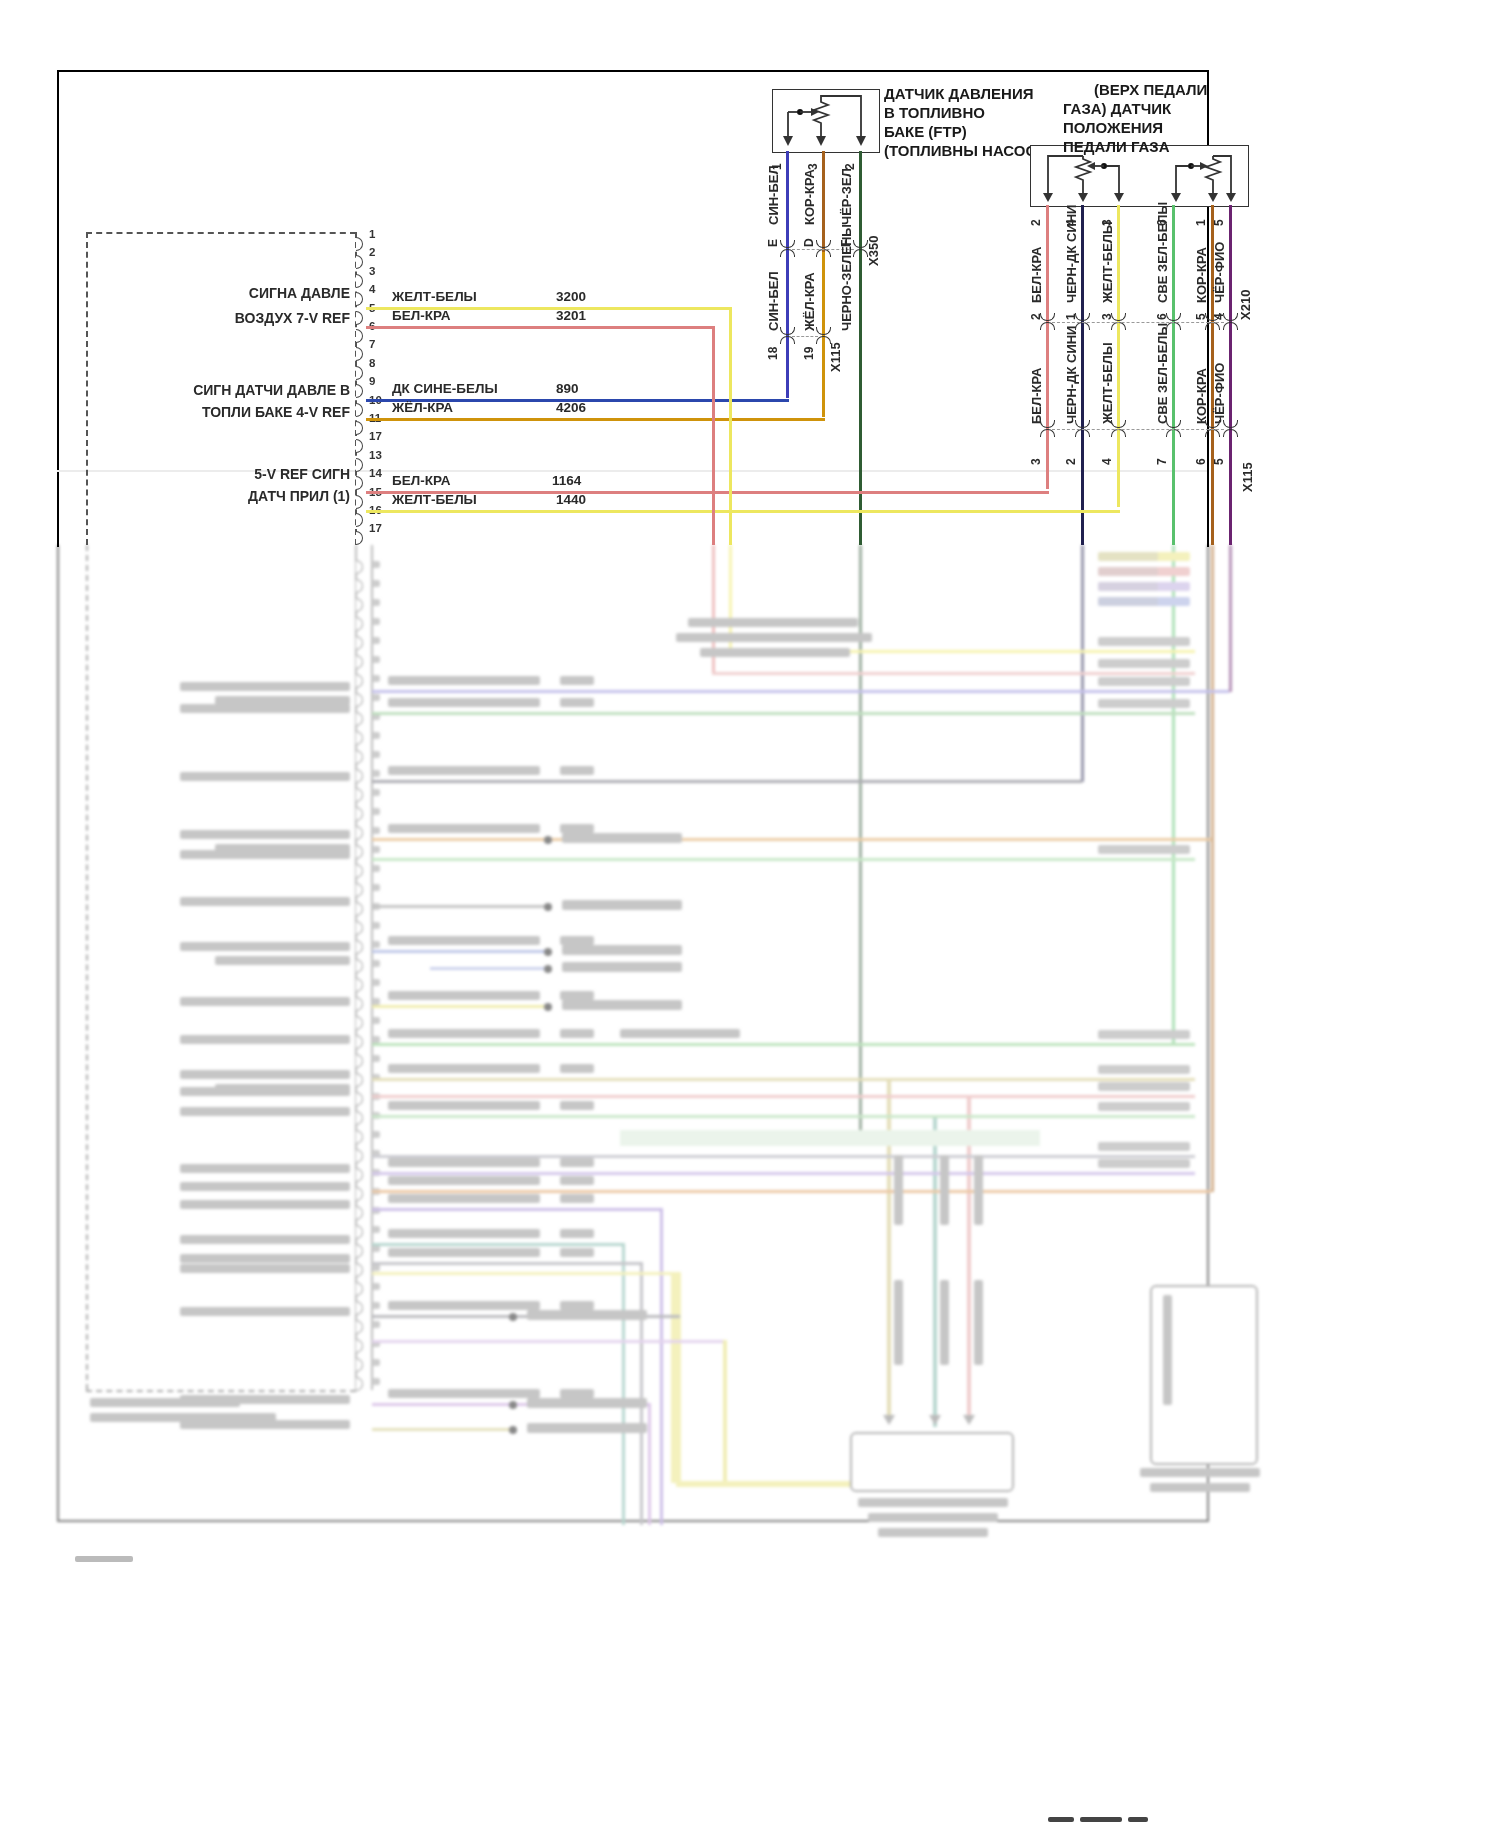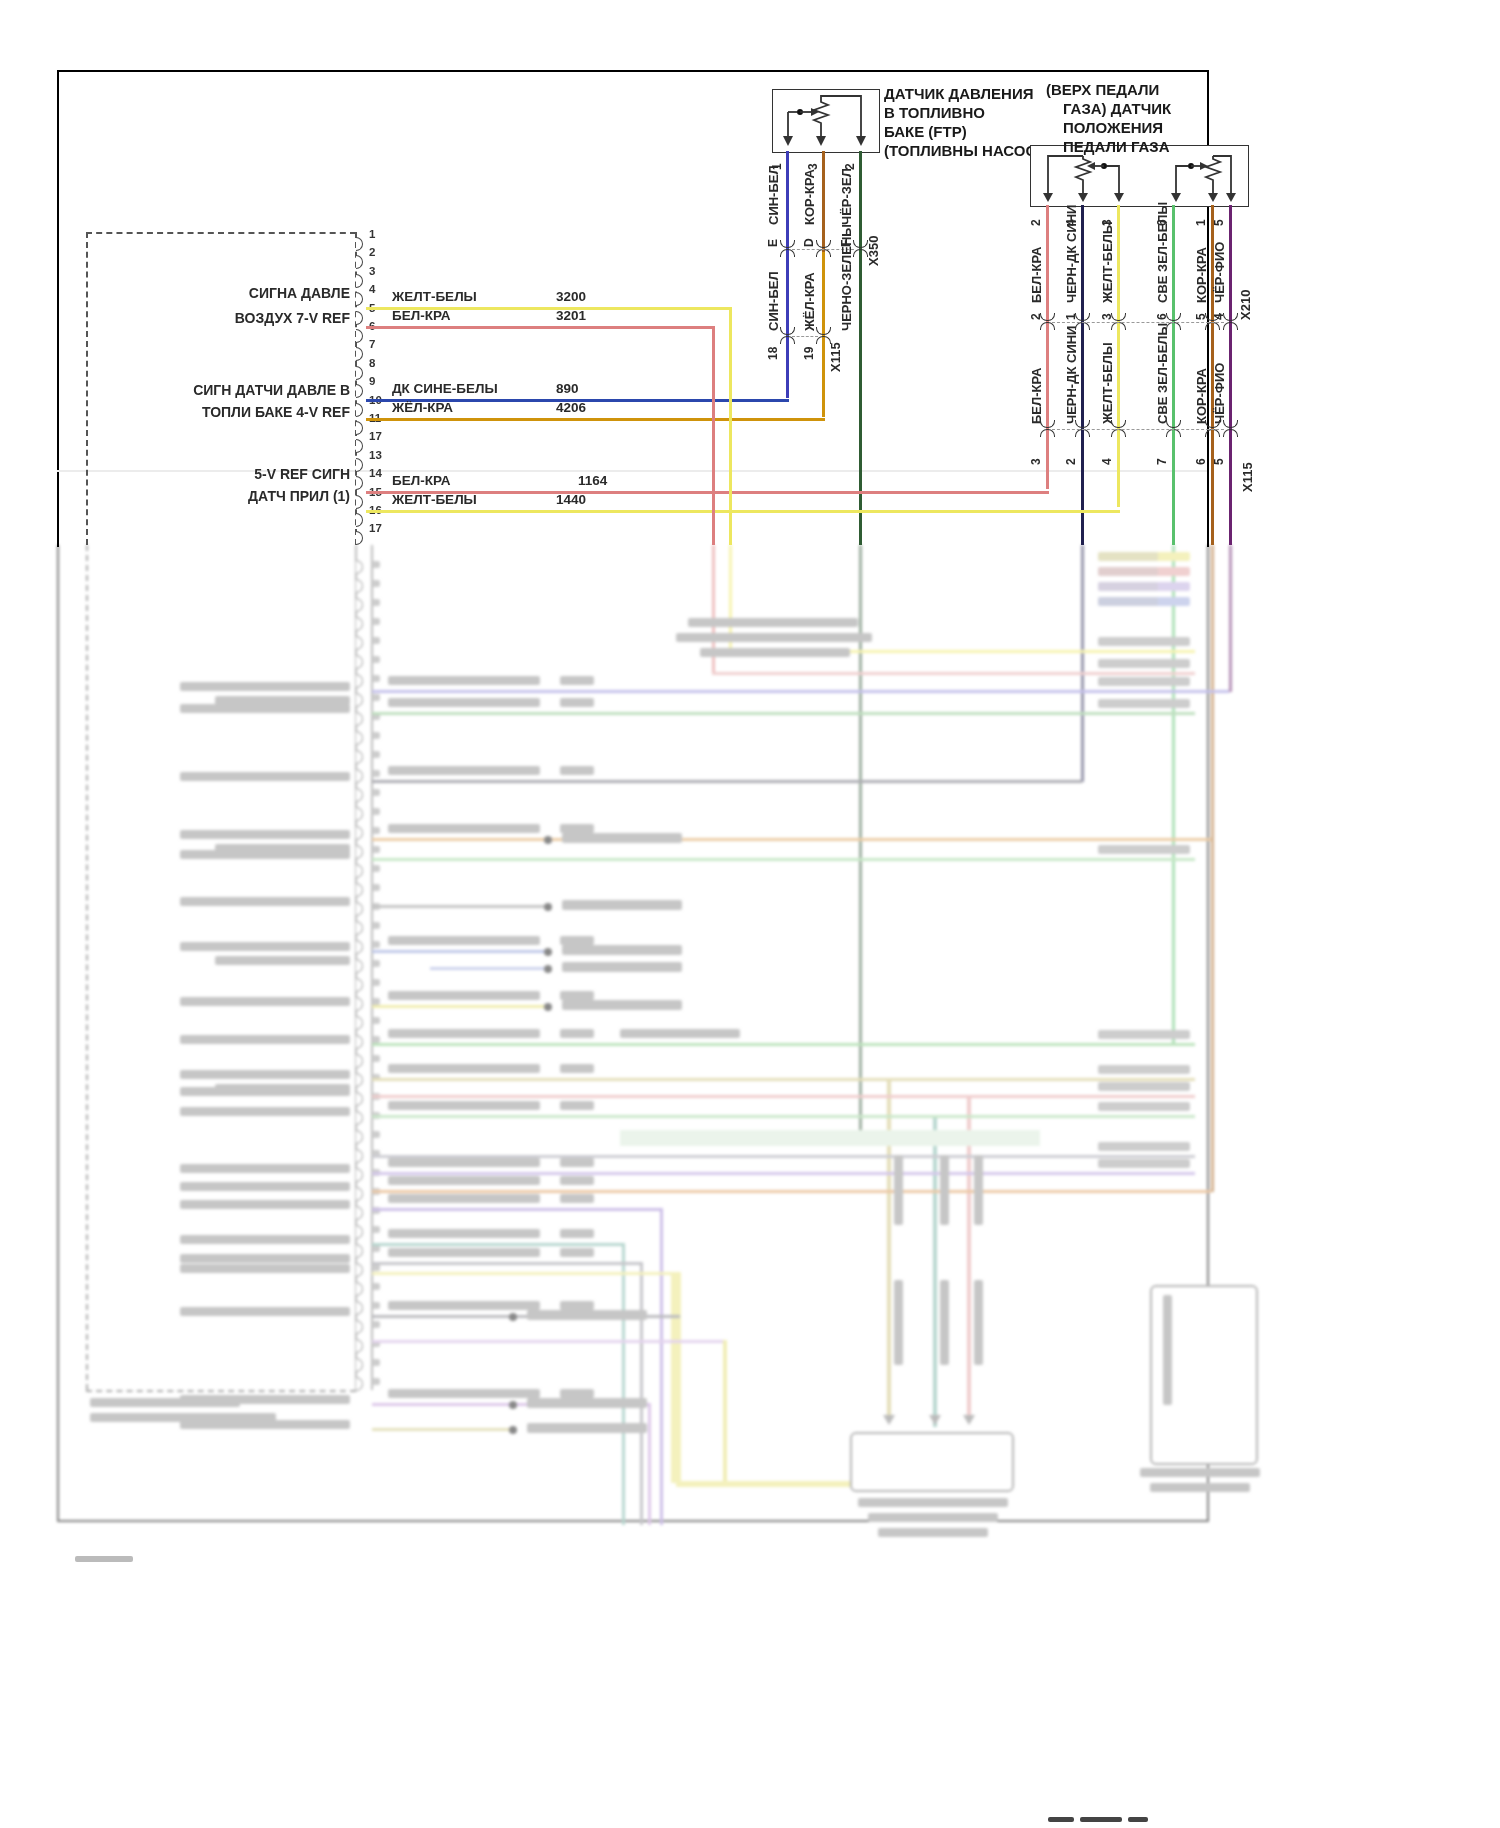--- a/index.html
+++ b/index.html
@@ -69,21 +69,21 @@
   <polygon points="177,20 169,16 169,24" fill="#333"></polygon>
   <polyline points="182,10 182,13 189,16 175,21 189,26 175,31 182,34 182,50" fill="none" stroke="#333" stroke-width="1.8"></polyline>
   <path d="M182,10 L200,10 L200,50" fill="none" stroke="#333" stroke-width="1.8"></path>
   <polygon points="17,56 12,47 22,47" fill="#333"></polygon>
   <polygon points="52,56 47,47 57,47" fill="#333"></polygon>
   <polygon points="88,56 83,47 93,47" fill="#333"></polygon>
   <polygon points="145,56 140,47 150,47" fill="#333"></polygon>
   <polygon points="182,56 177,47 187,47" fill="#333"></polygon>
   <polygon points="200,56 195,47 205,47" fill="#333"></polygon>
 </svg></div>
-    <div class="title" style="left: 1046px; top: 80px;">(ВЕРХ ПЕДАЛИ</div>
+    <div class="title" style="left: 1094px; top: 80px;">(ВЕРХ ПЕДАЛИ</div>
     <div class="title" style="left: 1063px; top: 99px;">ГАЗА) ДАТЧИК</div>
     <div class="title" style="left: 1063px; top: 118px;">ПОЛОЖЕНИЯ</div>
     <div class="title" style="left: 1063px; top: 137px;">ПЕДАЛИ ГАЗА</div>
     <div class="vline" style="left: 786px; top: 151px; width: 3px; height: 247px; background: rgb(61, 61, 184);"></div>
     <div class="vline" style="left: 822px; top: 151px; width: 3px; height: 266px; background: rgb(165, 97, 28);"></div>
     <div class="vline" style="left: 859px; top: 151px; width: 3px; height: 394px; background: rgb(47, 92, 51);"></div>
     <div class="vline" style="left: 822px; top: 252px; width: 3px; height: 165px; background: rgb(207, 147, 11);"></div>
     <div class="vt vtn" style="left: 770px; top: 170px;">1</div>
     <div class="vt vtn" style="left: 806px; top: 170px;">3</div>
     <div class="vt vtn" style="left: 843px; top: 170px;">2</div>
@@ -220,21 +220,21 @@
     <div class="lbl" style="left: 392px; top: 307.6px;">БЕЛ-КРА</div>
     <div class="lbl" style="left: 556px; top: 307.6px;">3201</div>
     <div class="hline" style="left: 366px; top: 399.2px; width: 423px; height: 3px; background: rgb(43, 71, 173);"></div>
     <div class="lbl" style="left: 392px; top: 381.2px;">ДК СИНЕ-БЕЛЫ</div>
     <div class="lbl" style="left: 556px; top: 381.2px;">890</div>
     <div class="hline" style="left: 366px; top: 417.6px; width: 459px; height: 3px; background: rgb(207, 147, 11);"></div>
     <div class="lbl" style="left: 392px; top: 399.6px;">ЖЁЛ-КРА</div>
     <div class="lbl" style="left: 556px; top: 399.6px;">4206</div>
     <div class="hline" style="left: 366px; top: 491.2px; width: 683px; height: 3px; background: rgb(221, 127, 127);"></div>
     <div class="lbl" style="left: 392px; top: 473.2px;">БЕЛ-КРА</div>
-    <div class="lbl" style="left: 578px; top: 473.2px;">1164</div>
+    <div class="lbl" style="left: 552px; top: 473.2px;">1164</div>
     <div class="hline" style="left: 366px; top: 509.6px; width: 754px; height: 3px; background: rgb(237, 231, 95);"></div>
     <div class="lbl" style="left: 392px; top: 491.6px;">ЖЕЛТ-БЕЛЫ</div>
     <div class="lbl" style="left: 556px; top: 491.6px;">1440</div>
     <div class="vline" style="left: 729px; top: 307.2px; width: 3px; height: 237.8px; background: rgb(237, 231, 95);"></div>
     <div class="vline" style="left: 712px; top: 325.6px; width: 3px; height: 219.4px; background: rgb(221, 127, 127);"></div>
     <div class="vline" style="left: 1046px; top: 491.2px; width: 3px; height: 0.8px; background: rgb(221, 127, 127);"></div>
     <div class="vline" style="left: 1117px; top: 509.6px; width: 3px; height: 0.4px; background: rgb(237, 231, 95);"></div>
     <div class="lbl" style="left: 100px; top: 285px; width: 250px; text-align: right; font-size: 14px;">СИГНА ДАВЛЕ</div>
     <div class="lbl" style="left: 100px; top: 310px; width: 250px; text-align: right; font-size: 14px;">ВОЗДУХ 7-V REF</div>
     <div class="lbl" style="left: 100px; top: 382px; width: 250px; text-align: right; font-size: 14px;">СИГН ДАТЧИ ДАВЛЕ В</div>

